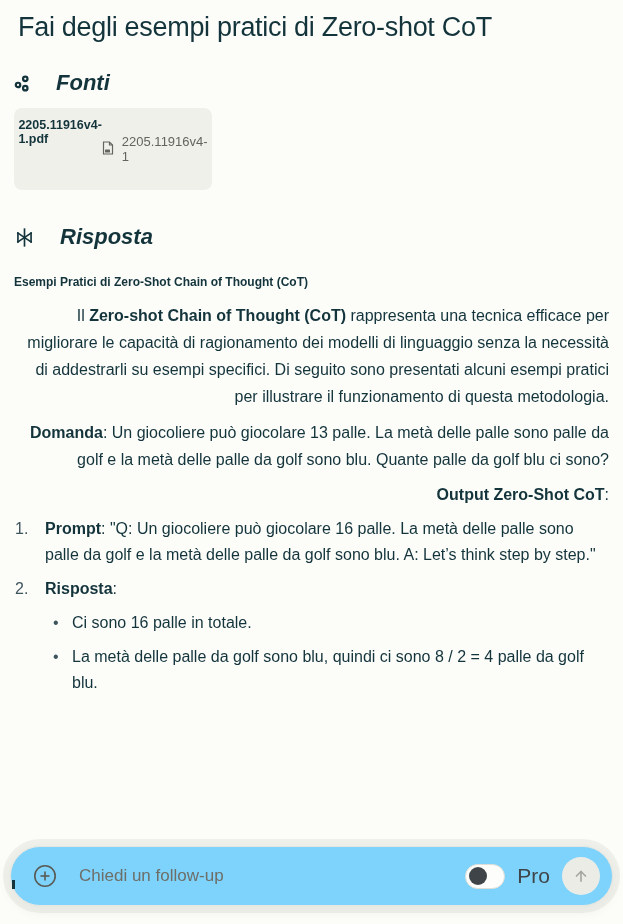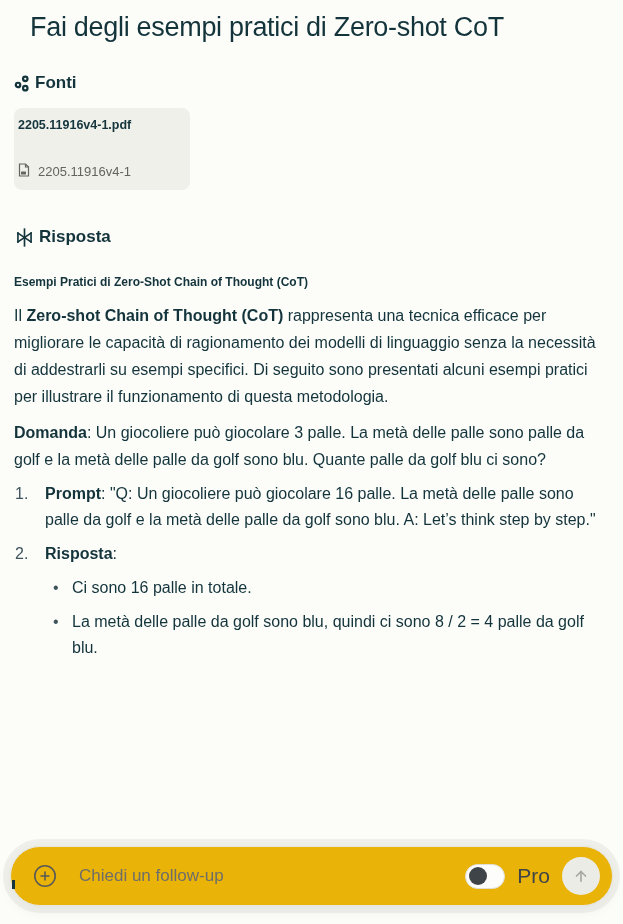--- a/index.html
+++ b/index.html
@@ -14,49 +14,50 @@
   }
   .page {
     position: relative;
     width: 623px;
     height: 924px;
   }
   .content {
     padding: 0 14px;
   }
   h1.page-title {
-    margin: 8px 0 0 16px;
+    margin: 8px 0 0 4px;
     font-size: 27px;
     font-weight: 400;
     letter-spacing: -0.3px;
     line-height: 38px;
     white-space: nowrap;
   }
   .section-header {
     display: flex;
     align-items: center;
-    gap: 4px;
-    font-size: 17px;
+    gap: 25px;
+    font-size: 22px;
     font-weight: 600;
     line-height: 26px;
+    font-style: italic;
   }
   .sources-header { margin-top: 24px; }
   .answer-header  { margin-top: 34px; }
   .section-header svg { display: block; }
 
   .source-card {
     margin-top: 12px;
     width: 168px;
     height: 62px;
     background: #F0F0EB;
     border-radius: 8px;
-    padding: 10px 4px;
-    display: flex;
-    flex-direction: column;
-    justify-content: space-between;
+    padding: 10px 15px;
+    display: flex;
+    flex-direction: row;
+    justify-content: center;
     cursor: pointer;
   }
   .source-card .card-title {
     font-size: 12.5px;
     font-weight: 600;
     color: #13343B;
   }
   .source-card .card-file {
     display: flex;
     align-items: center;
@@ -74,20 +75,21 @@
   h3.answer-h3 {
     margin: 20px 0 0 0;
     font-size: 17px;
     font-weight: 700;
     line-height: 23px;
   }
   p.body-text {
     margin: 8px 0 0 0;
     font-size: 16px;
     line-height: 27px;
+    text-align: right;
   }
   p.intro { margin-top: 7px; }
   strong { font-weight: 700; }
 
   ol.steps {
     list-style: none;
     counter-reset: step;
     margin: 2px 0 0 0;
     padding: 0;
   }
@@ -135,21 +137,21 @@
     background: #13343B;
     z-index: 11;
   }
 
   .followup-bar {
     position: absolute;
     left: 10px;
     right: 10px;
     top: 838px;
     height: 60px;
-    background: #eab308;
+    background: #7dd3fc;
     border: 1px solid #E6E6E0;
     border-radius: 31px;
     box-sizing: border-box;
     display: flex;
     align-items: center;
     padding: 0 12px 0 22px;
     z-index: 10;
     box-shadow: 0 0 0 7px rgba(222,222,214,0.38), 0 4px 14px rgba(0,0,0,0.07);
   }
   .plus-button {
@@ -258,22 +260,23 @@
         </svg>
       </span>
       <span>Risposta</span>
     </div>
 
     <h2 class="answer-h2">Esempi Pratici di Zero-Shot Chain of Thought (CoT)</h2>
 
     <p class="body-text intro"><span>Il </span><strong>Zero-shot Chain of Thought (CoT)</strong><span> rappresenta una tecnica efficace per migliorare le capacità di ragionamento dei modelli di linguaggio senza la necessità di addestrarli su esempi specifici. Di seguito sono presentati alcuni esempi pratici per illustrare il funzionamento di questa metodologia.</span></p>
 
 
-    <p class="body-text" style="margin-top:9px"><strong>Domanda</strong><span>: Un giocoliere può giocolare 3 palle. La metà delle palle sono palle da golf e la metà delle palle da golf sono blu. Quante palle da golf blu ci sono?</span></p>
-
+    <p class="body-text" style="margin-top:9px"><strong>Domanda</strong><span>: Un giocoliere può giocolare 13 palle. La metà delle palle sono palle da golf e la metà delle palle da golf sono blu. Quante palle da golf blu ci sono?</span></p>
+
+    <p class="body-text"><strong>Output Zero-Shot CoT</strong><span>:</span></p>
 
     <ol class="steps">
       <li><strong>Prompt</strong><span>: "Q: Un giocoliere può giocolare 16 palle. La metà delle palle sono palle da golf e la metà delle palle da golf sono blu. A: Let’s think step by step."</span></li>
       <li><strong>Risposta</strong><span>:</span></li>
     </ol>
 
     <ul class="reasoning">
       <li><span>Ci sono 16 palle in totale.</span></li>
       <li><span>La metà delle palle da golf sono blu, quindi ci sono 8 / 2 = 4 palle da golf blu.</span></li>
     </ul>

